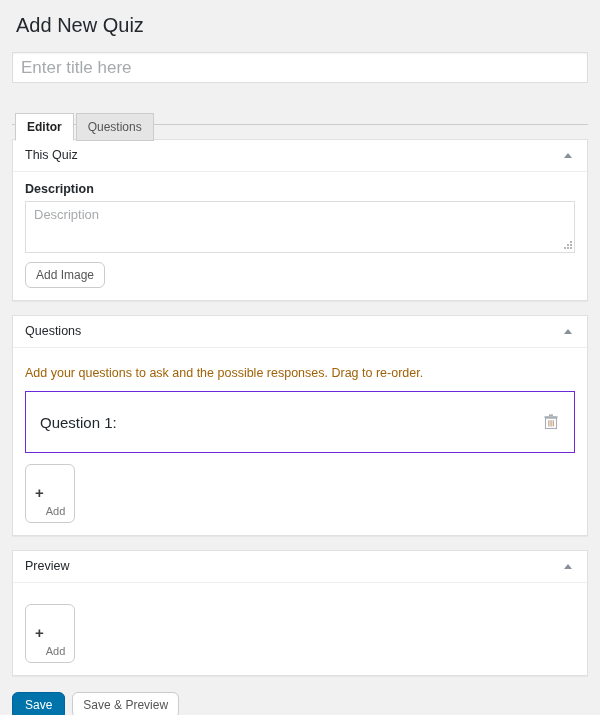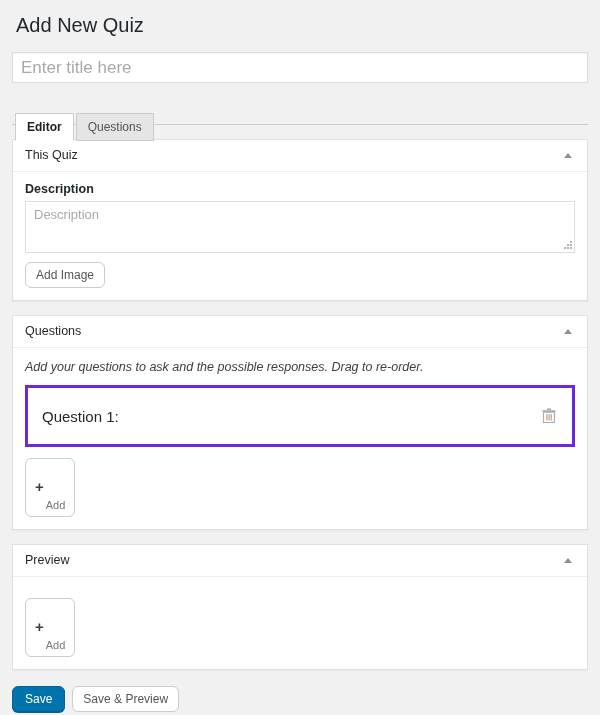--- a/index.html
+++ b/index.html
@@ -175,28 +175,27 @@
     font-size: 15px;
     font-weight: bold;
     color: #3c3c3c;
     line-height: 1;
     position: relative;
     top: -1px;
   }
   .add-text { font-size: 11px; color: #777; margin-top: 36px; }
 
   .helper-text {
-    font-style: italic;
     font-size: 12.5px;
-    color: #404040;
-    margin: 2px 0 11px 0;
+    color: #a16207;
+    margin: 8px 0 11px 0;
   }
 
   .item-box {
-    border: 3px solid #6d28d9;
+    border: 1px solid #6d28d9;
     background: #fff;
     height: 62px;
     display: flex;
     align-items: center;
     justify-content: space-between;
     padding: 0 14px;
     cursor: move;
   }
   .item-title {
     font-size: 15px;

